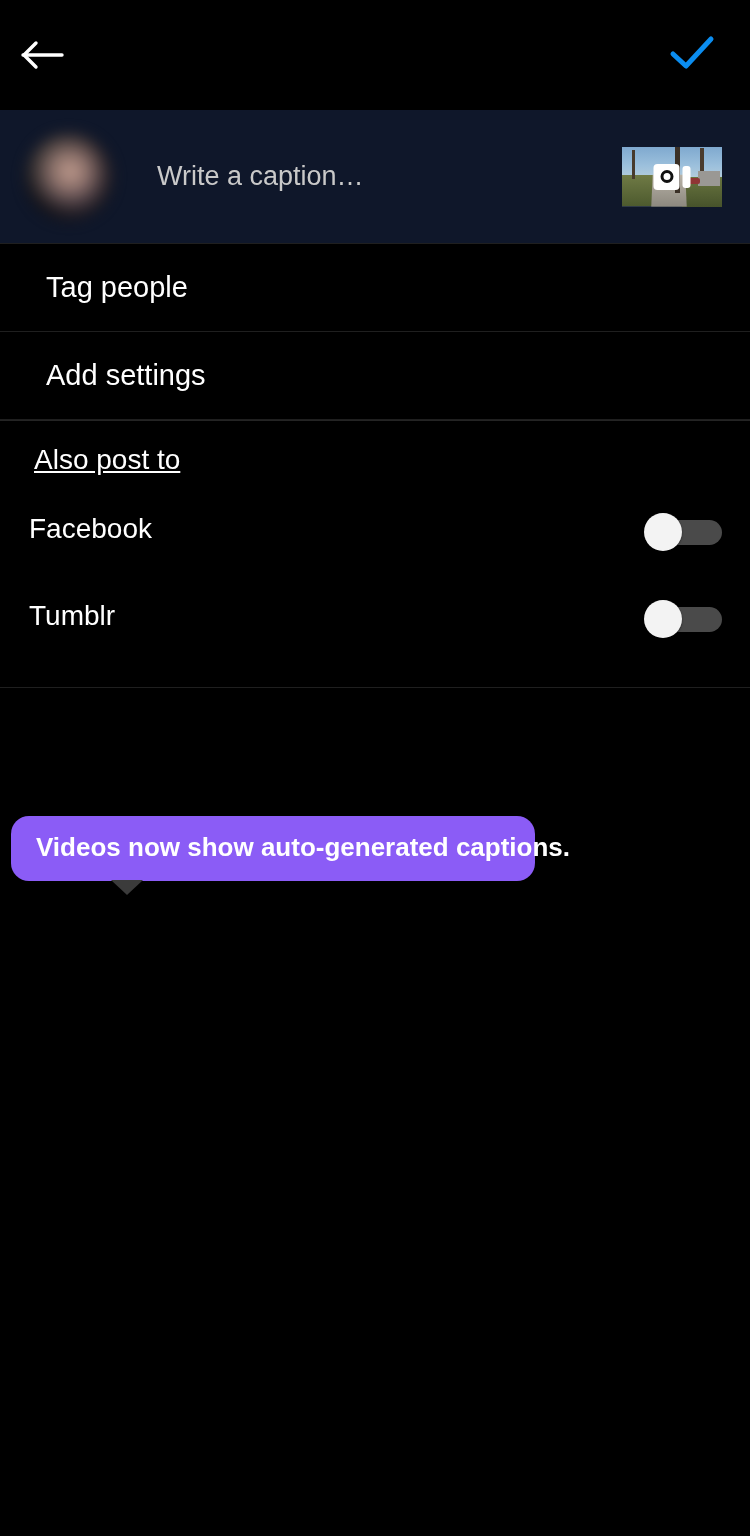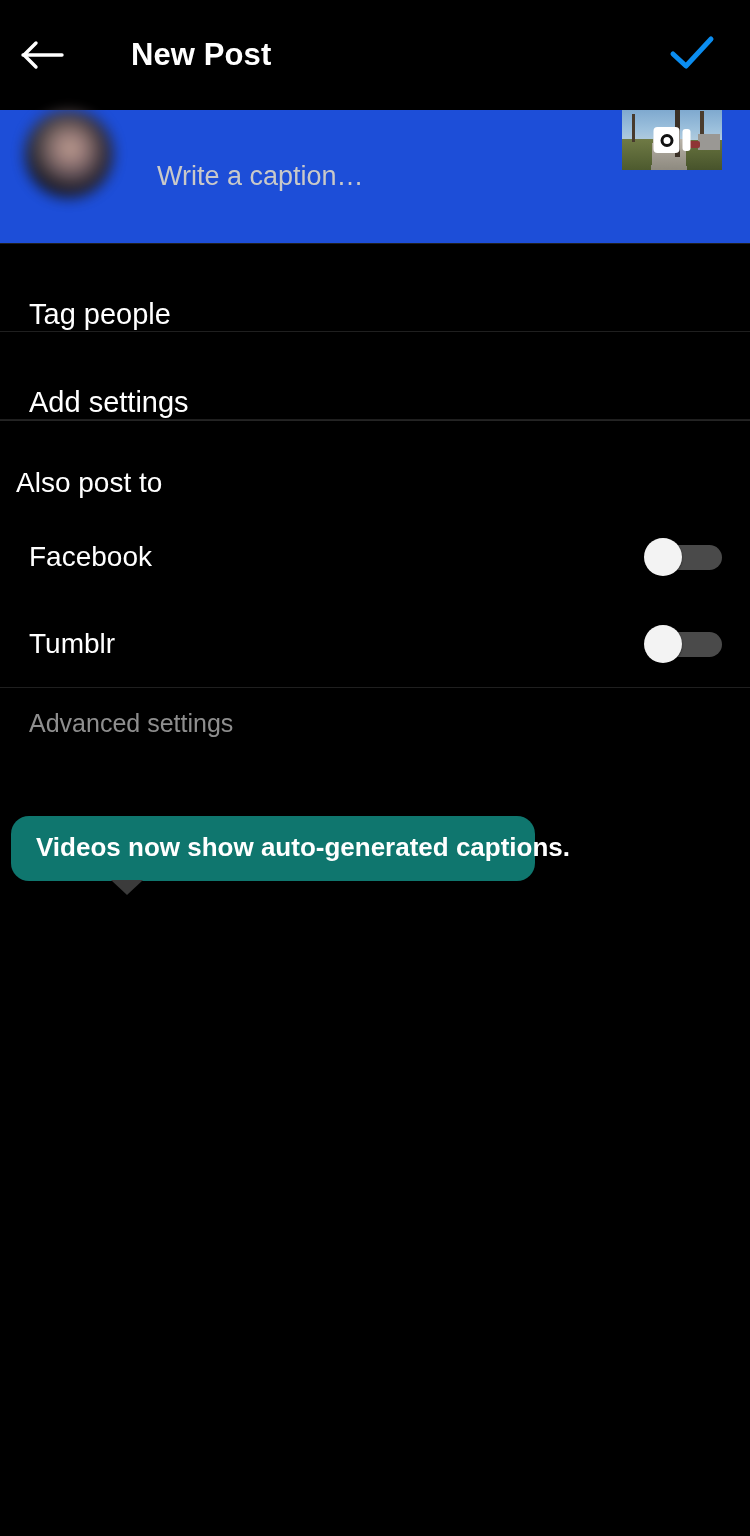--- a/index.html
+++ b/index.html
@@ -44,22 +44,23 @@
     width:84px; height:110px;
     display:flex; align-items:center; justify-content:center;
     cursor:pointer;
   }
 
   
   .caption-row {
     position:relative;
     height:133px;
     display:flex;
+    align-items:center;
     padding:0 28px 0 25px;
-    background:#1d4ed8;
+    background:#0f172a;
   }
   .avatar {
     width:88px; height:88px;
     border-radius:50%;
     flex:0 0 auto;
     background:
       radial-gradient(circle at 52% 44%, rgba(208,168,152,0.95) 0%, rgba(176,138,130,0.75) 26%, rgba(104,84,88,0.55) 48%, rgba(40,34,42,0.35) 66%, rgba(0,0,0,0) 82%),
       radial-gradient(circle at 36% 32%, rgba(150,150,120,0.45) 0%, rgba(0,0,0,0) 58%),
       radial-gradient(circle at 62% 70%, rgba(80,70,90,0.40) 0%, rgba(0,0,0,0) 60%),
       #050507;
@@ -153,46 +154,46 @@
     height:1px;
     background:#1f1f1f;
     width:100%;
   }
   .divider.strong { background:#242424; }
 
   
   .menu-row {
     height:87px;
     display:flex;
-    align-items:flex-end;
-    padding-left:29px;
+    align-items:center;
+    padding-left:46px;
     background:#000;
     cursor:pointer;
   }
   .menu-label {
     font-size:29px;
     color:#fff;
     font-weight:400;
   }
 
   
   .section-header {
     height:92px;
     display:flex;
-    align-items:flex-end;
-    padding:0 0 14px 16px;
+    align-items:center;
+    padding:0 0 14px 34px;
+    text-decoration:underline;
   }
   .section-header-label {
     font-size:28px;
     color:#fff;
   }
   .toggle-row {
     height:87px;
     display:flex;
-    align-items:center;
     justify-content:space-between;
     padding:0 28px 0 29px;
     cursor:pointer;
   }
   .toggle-label {
     font-size:28px;
     color:#fff;
   }
   .switch {
     position:relative;
@@ -228,21 +229,21 @@
     font-size:25px;
     color:#8e8e8e;
   }
 
   
   .tooltip {
     position:absolute;
     left:11px;
     top:816px;
     width:524px;
-    background:#0f766e;
+    background:#8b5cf6;
     border-radius:18px;
     padding:17px 24px 18px 25px;
     z-index:50;
     box-shadow:0 2px 10px rgba(0,0,0,0.45);
   }
   .tooltip-text {
     font-size:26px;
     font-weight:bold;
     color:#fff;
     line-height:1.15;
@@ -265,21 +266,20 @@
 
   <div class="header">
     <div class="back-btn">
       <span>
         <svg class="back-arrow" width="44" height="32" viewBox="0 0 44 32" fill="none">
           <path d="M2 16 H41" stroke="#ffffff" stroke-width="3.4" stroke-linecap="round"></path>
           <path d="M15 4 L3 16 L15 28" stroke="#ffffff" stroke-width="3.4" stroke-linecap="round" stroke-linejoin="round"></path>
         </svg>
       </span>
     </div>
-    <div class="header-title">New Post</div>
     <div class="confirm-btn">
       <span>
         <svg width="48" height="40" viewBox="0 0 48 40" fill="none">
           <path d="M5 21 L18 33 L43 6" stroke="#0b8df0" stroke-width="5" stroke-linecap="round" stroke-linejoin="round"></path>
         </svg>
       </span>
     </div>
   </div>
 
   <div class="caption-row">
@@ -334,22 +334,19 @@
   <div class="toggle-row">
     <span class="toggle-label">Tumblr</span>
     <span class="switch">
       <span class="switch-track"></span>
       <span class="switch-knob"></span>
     </span>
   </div>
 
   <div class="divider"></div>
 
-  <div class="advanced-row">
-    <span class="advanced-label">Advanced settings</span>
-  </div>
 
   <div class="tooltip">
     <div class="tooltip-text">Videos now show auto-generated captions.</div>
     <div class="tooltip-arrow"></div>
   </div>
 
 </div>
 
 </body></html>

